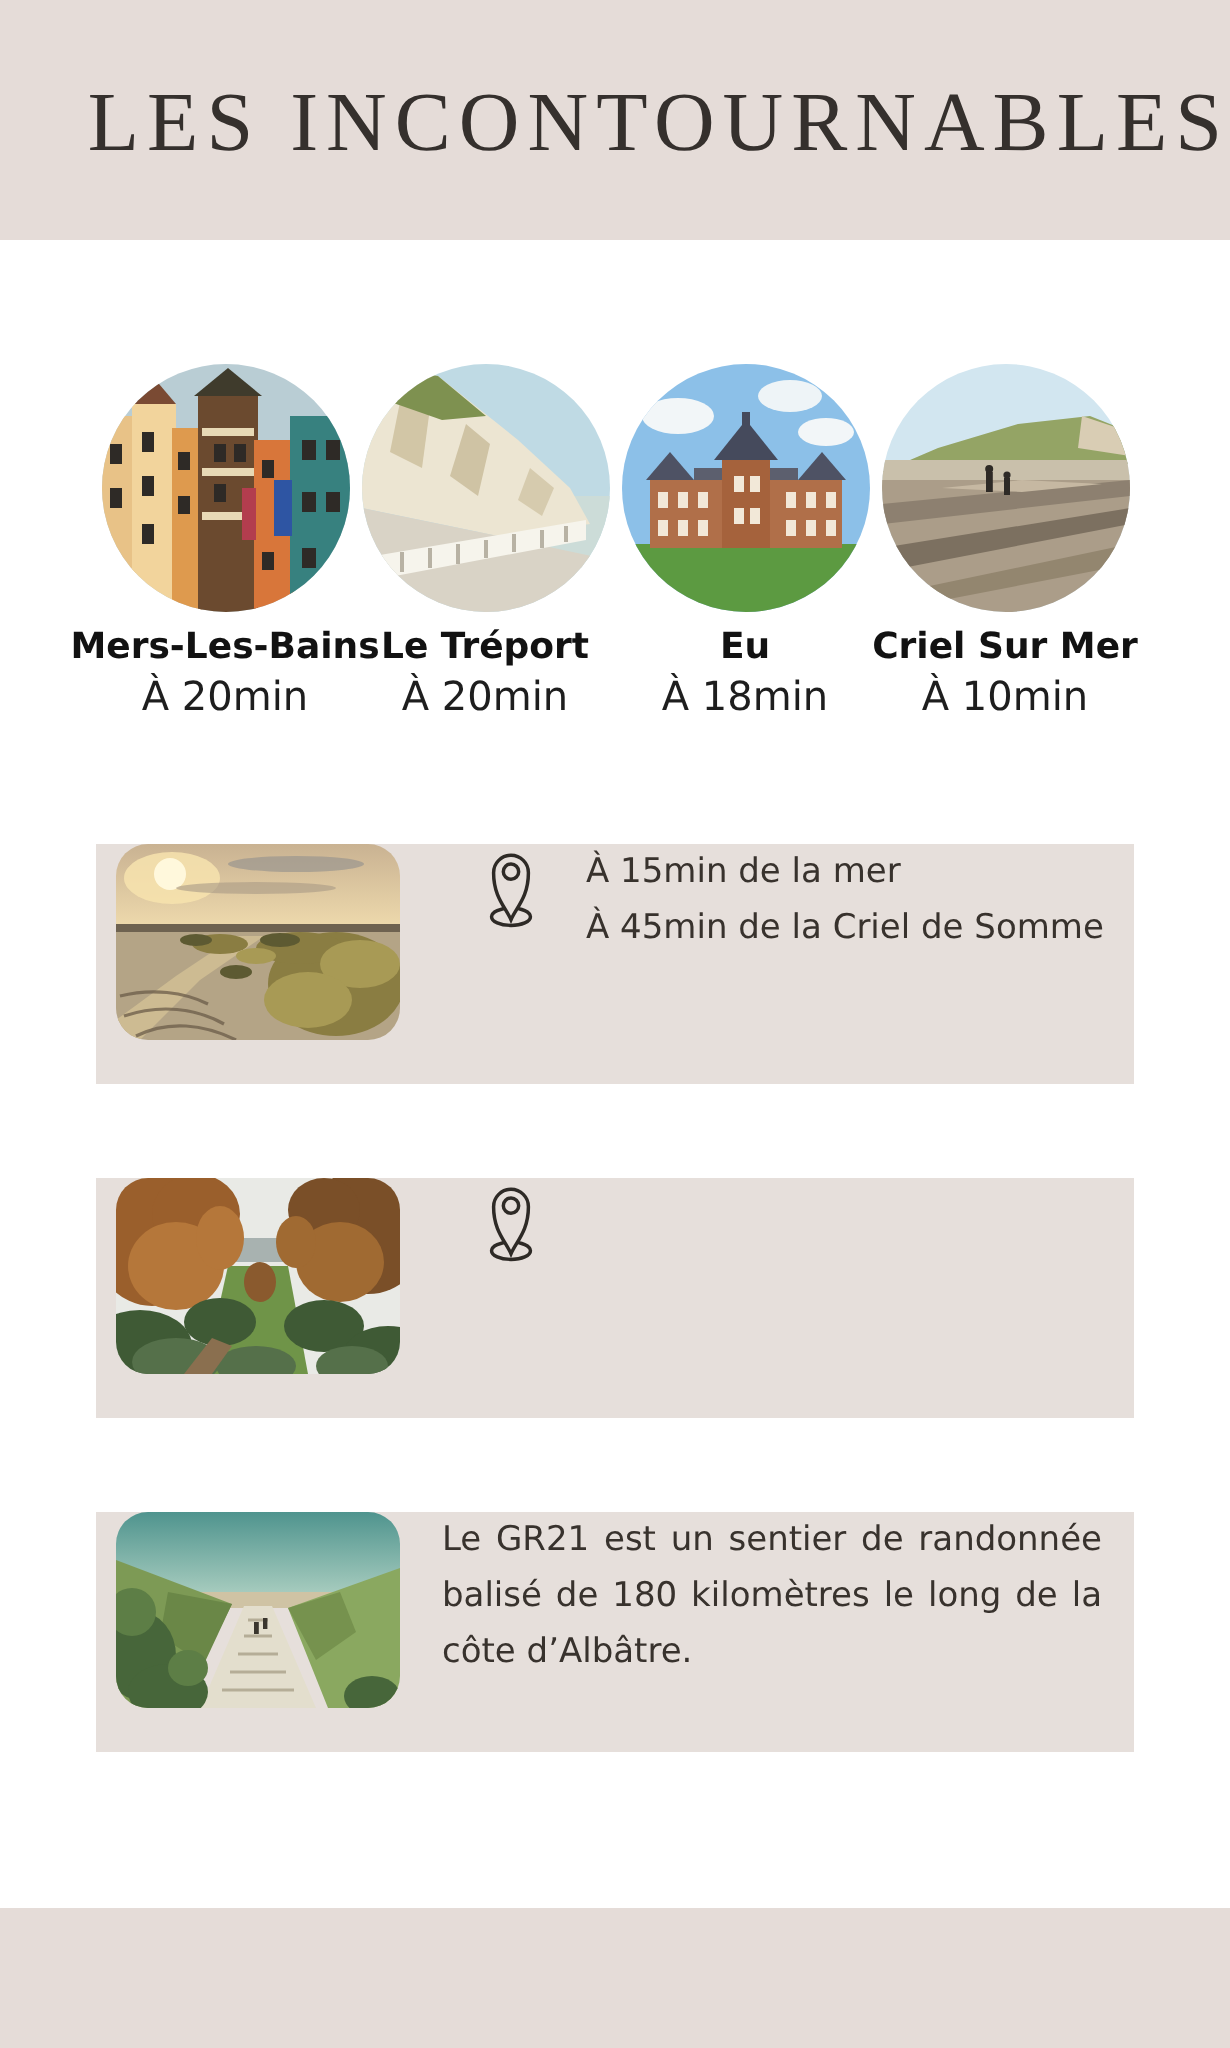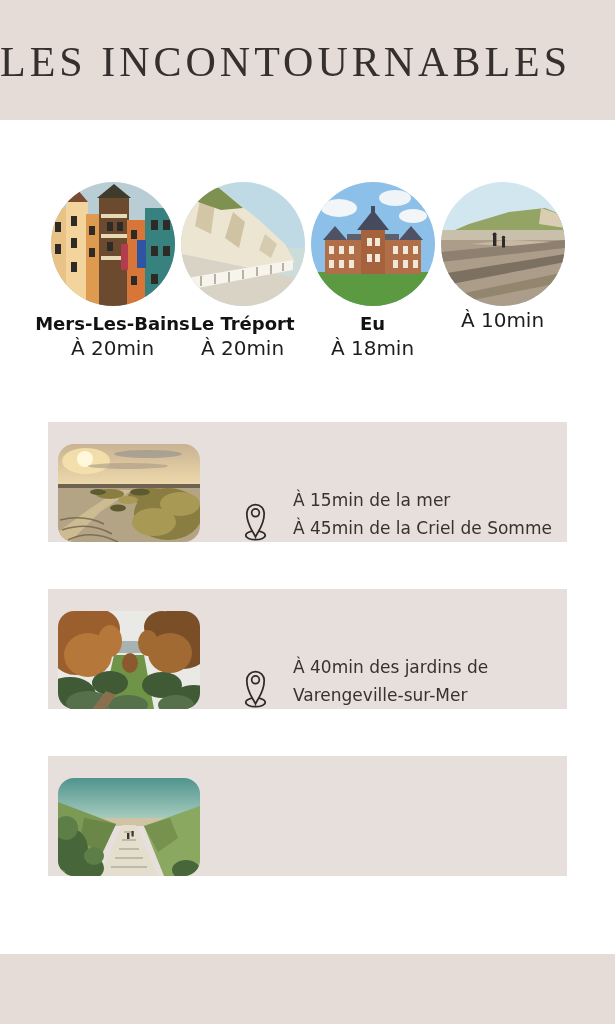--- a/index.html
+++ b/index.html
@@ -1,38 +1,38 @@
 <!DOCTYPE html>
 <html><head>
 <meta charset="utf-8">
 <style>
   * { margin:0; padding:0; box-sizing:border-box; }
   body { background:#ffffff; font-family:"DejaVu Sans","Liberation Sans",sans-serif; }
   .page { position:relative; width:615px; height:1024px; background:#ffffff; overflow:hidden; }
 
   
   .banner { background:#e5dcd8; }
-  .header { height:120px; display:flex; align-items:center; justify-content:flex-start; }
+  .header { height:120px; display:flex; align-items:center; justify-content:flex-end; }
   .page-title {
     font-family:"Liberation Serif","DejaVu Serif",serif;
     font-weight:400; font-size:42px; letter-spacing:4px;
     color:#35302d; white-space:nowrap; margin-top:4px;
   }
   .footer { position:absolute; left:0; bottom:0; width:615px; height:70px; }
 
   
   .destinations { margin-top:62px; display:flex; justify-content:center; }
   .dest { width:130px; display:flex; flex-direction:column; align-items:center; }
   .circle { width:124px; height:124px; border-radius:50%; overflow:hidden; flex:none; }
   .circle svg { display:block; width:124px; height:124px; }
   .dest-name { margin-top:7px; font-size:18px; font-weight:bold; color:#121212; white-space:nowrap; }
   .dest-time { margin-top:2px; font-size:20px; color:#1e1e1e; white-space:nowrap; }
 
   
-  .card { width:519px; height:120px; margin-left:48px; background:#e6dfdb; display:flex; align-items:flex-end; }
+  .card { width:519px; height:120px; margin-left:48px; background:#e6dfdb; display:flex; align-items:flex-start; }
   .card-first { margin-top:62px; }
   .card + .card { margin-top:47px; }
   .card-photo { width:142px; height:98px; margin-left:10px; border-radius:16px; overflow:hidden; flex:none; }
   .card-photo svg { display:block; width:142px; height:98px; }
   .pin { flex:none; margin-left:41px; width:29px; height:43px; }
   .card-lines { margin-left:23px; font-size:17px; line-height:28px; color:#38322d; white-space:nowrap; }
   .card-paragraph { margin-left:21px; width:330px; font-size:17px; line-height:28px; color:#38322d; text-align:justify; }
 </style>
 </head>
 <body>
@@ -168,20 +168,21 @@
           <polygon points="0,116 124,90 124,100 0,124" fill="#93866f"></polygon>
           <polygon points="30,62 70,58 110,60 70,64" fill="#c6b8a2"></polygon>
           <g fill="#2e2a26">
             <rect x="52" y="54" width="3.4" height="10"></rect>
               <circle cx="53.6" cy="52.5" r="2"></circle>
             <rect x="61" y="57" width="3" height="8.5"></rect>
               <circle cx="62.5" cy="55.5" r="1.8"></circle>
           </g>
         </svg>
       </div>
+      <div class="dest-name">Criel Sur Mer</div>
       <div class="dest-time">À 10min</div>
     </div>
 
   </div>
 
   <div class="card card-first">
     <div class="card-photo">
       <svg viewBox="0 0 142 98">
         <defs>
           <linearGradient id="skyg" x1="0" y1="0" x2="0" y2="1">
@@ -265,24 +266,20 @@
           <ellipse cx="118" cy="94" rx="18" ry="10"></ellipse>
         </g>
         <polygon points="34,98 48,80 58,84 48,98" fill="#8a6f4f"></polygon>
       </svg>
     </div>
     <svg class="pin" viewBox="0 0 56 84">
       <ellipse cx="28" cy="71" rx="19" ry="8.5" fill="none" stroke="#2e2a26" stroke-width="3.4"></ellipse>
       <path d="M28,74 C23,62 11,52 11,28 A17,17 0 1 1 45,28 C45,52 33,62 28,74 Z" fill="#e6dfdb" stroke="#2e2a26" stroke-width="3.4"></path>
       <circle cx="28" cy="27" r="7.5" fill="none" stroke="#2e2a26" stroke-width="3.4"></circle>
     </svg>
-    <div class="card-lines">
-      <div>À 40min des jardins de</div>
-      <div>Varengeville-sur-Mer</div>
-    </div>
   </div>
 
   <div class="card">
     <div class="card-photo">
       <svg viewBox="0 0 142 98">
         <defs>
           <linearGradient id="seag" x1="0" y1="0" x2="0" y2="1">
             <stop offset="0" stop-color="#4f948e"></stop>
               <stop offset="1" stop-color="#aed0c2"></stop>
           </linearGradient>
@@ -309,17 +306,18 @@
         <g fill="#5d7e46">
           <ellipse cx="8" cy="50" rx="12" ry="12"></ellipse>
           <ellipse cx="36" cy="78" rx="10" ry="9"></ellipse>
         </g>
         <g fill="#3a362e">
           <rect x="69" y="55" width="2.4" height="6"></rect>
           <rect x="73.5" y="53" width="2.2" height="5.5"></rect>
         </g>
       </svg>
     </div>
+    <div class="card-paragraph">Le GR21 est un sentier de randonnée balisé de 180 kilomètres le long de la côte d’Albâtre.</div>
   </div>
 
   <div class="banner footer"></div>
 
 </div>
 
 </body></html>

